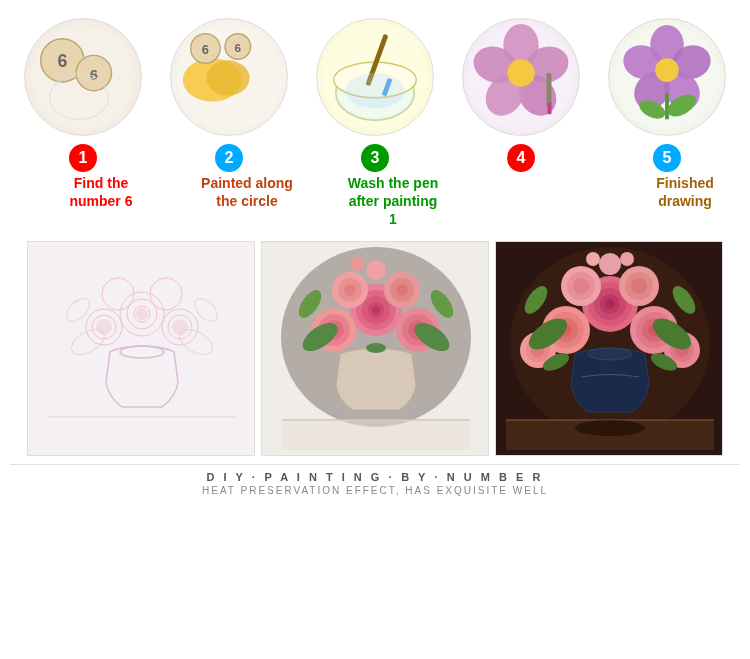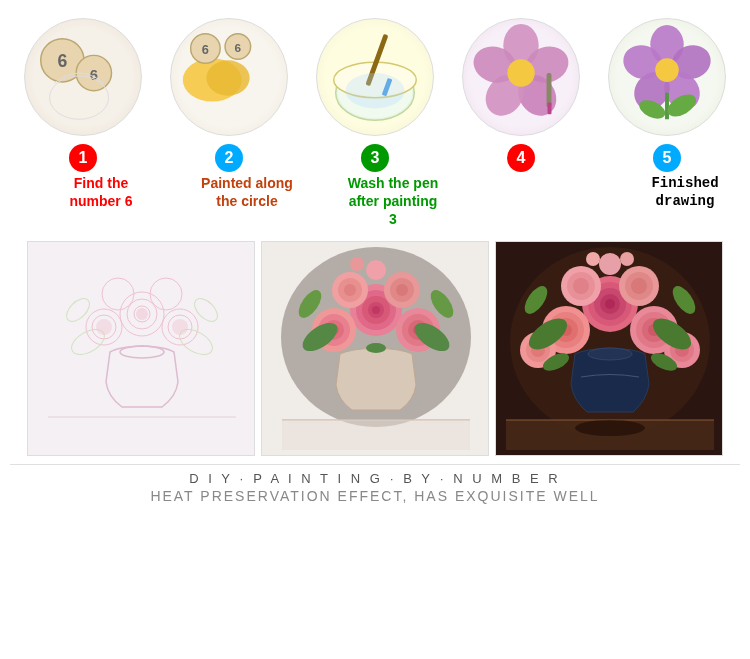--- a/index.html
+++ b/index.html
@@ -139,28 +139,28 @@
     .footer-bar {
       display: flex;
       flex-direction: column;
       align-items: center;
       padding: 6px 0 8px 0;
       border-top: 1px solid #e0e0e0;
       margin-top: 2px;
     }
 
     .footer-line1 {
-      font-size: 13px;
+      font-size: 11px;
       letter-spacing: 3px;
       color: #555;
-      font-weight: 400;
+      font-weight: 700;
     }
 
     .footer-line2 {
-      font-size: 14px;
+      font-size: 10px;
       letter-spacing: 2px;
       color: #888;
       margin-top: 2px;
     }
   </style>
 </head>
 <body>
 
 <div class="top-section">
   <div class="circles-row">
@@ -272,38 +272,38 @@
       </div>
       <div class="step-text" style="color:#c2410c;">Painted along the circle</div>
     </div>
 
     <div class="step-label">
       <div class="step-number">
         <div class="num-circle" style="background:#009900;">
           <span>3</span>
         </div>
       </div>
-      <div class="step-text" style="color:#009900;">Wash the pen after painting 3</div>
+      <div class="step-text" style="color:#009900;">Wash the pen after painting 1</div>
     </div>
 
     <div class="step-label">
       <div class="step-number">
         <div class="num-circle" style="background:#ff0000;">
           <span>4</span>
         </div>
       </div>
     </div>
 
     <div class="step-label">
       <div class="step-number">
         <div class="num-circle" style="background:#00aaff;">
           <span>5</span>
         </div>
       </div>
-      <div class="step-text" style="color:#000000;font-family:Liberation Mono, monospace;">Finished drawing</div>
+      <div class="step-text" style="color:#a16207;">Finished drawing</div>
     </div>
 
   </div>
 </div>
 
 <div class="bottom-section">
   <div class="images-row">
 
     <div class="paint-image img1">
       <svg width="228" height="215" viewBox="0 0 228 215" xmlns="http://www.w3.org/2000/svg">

